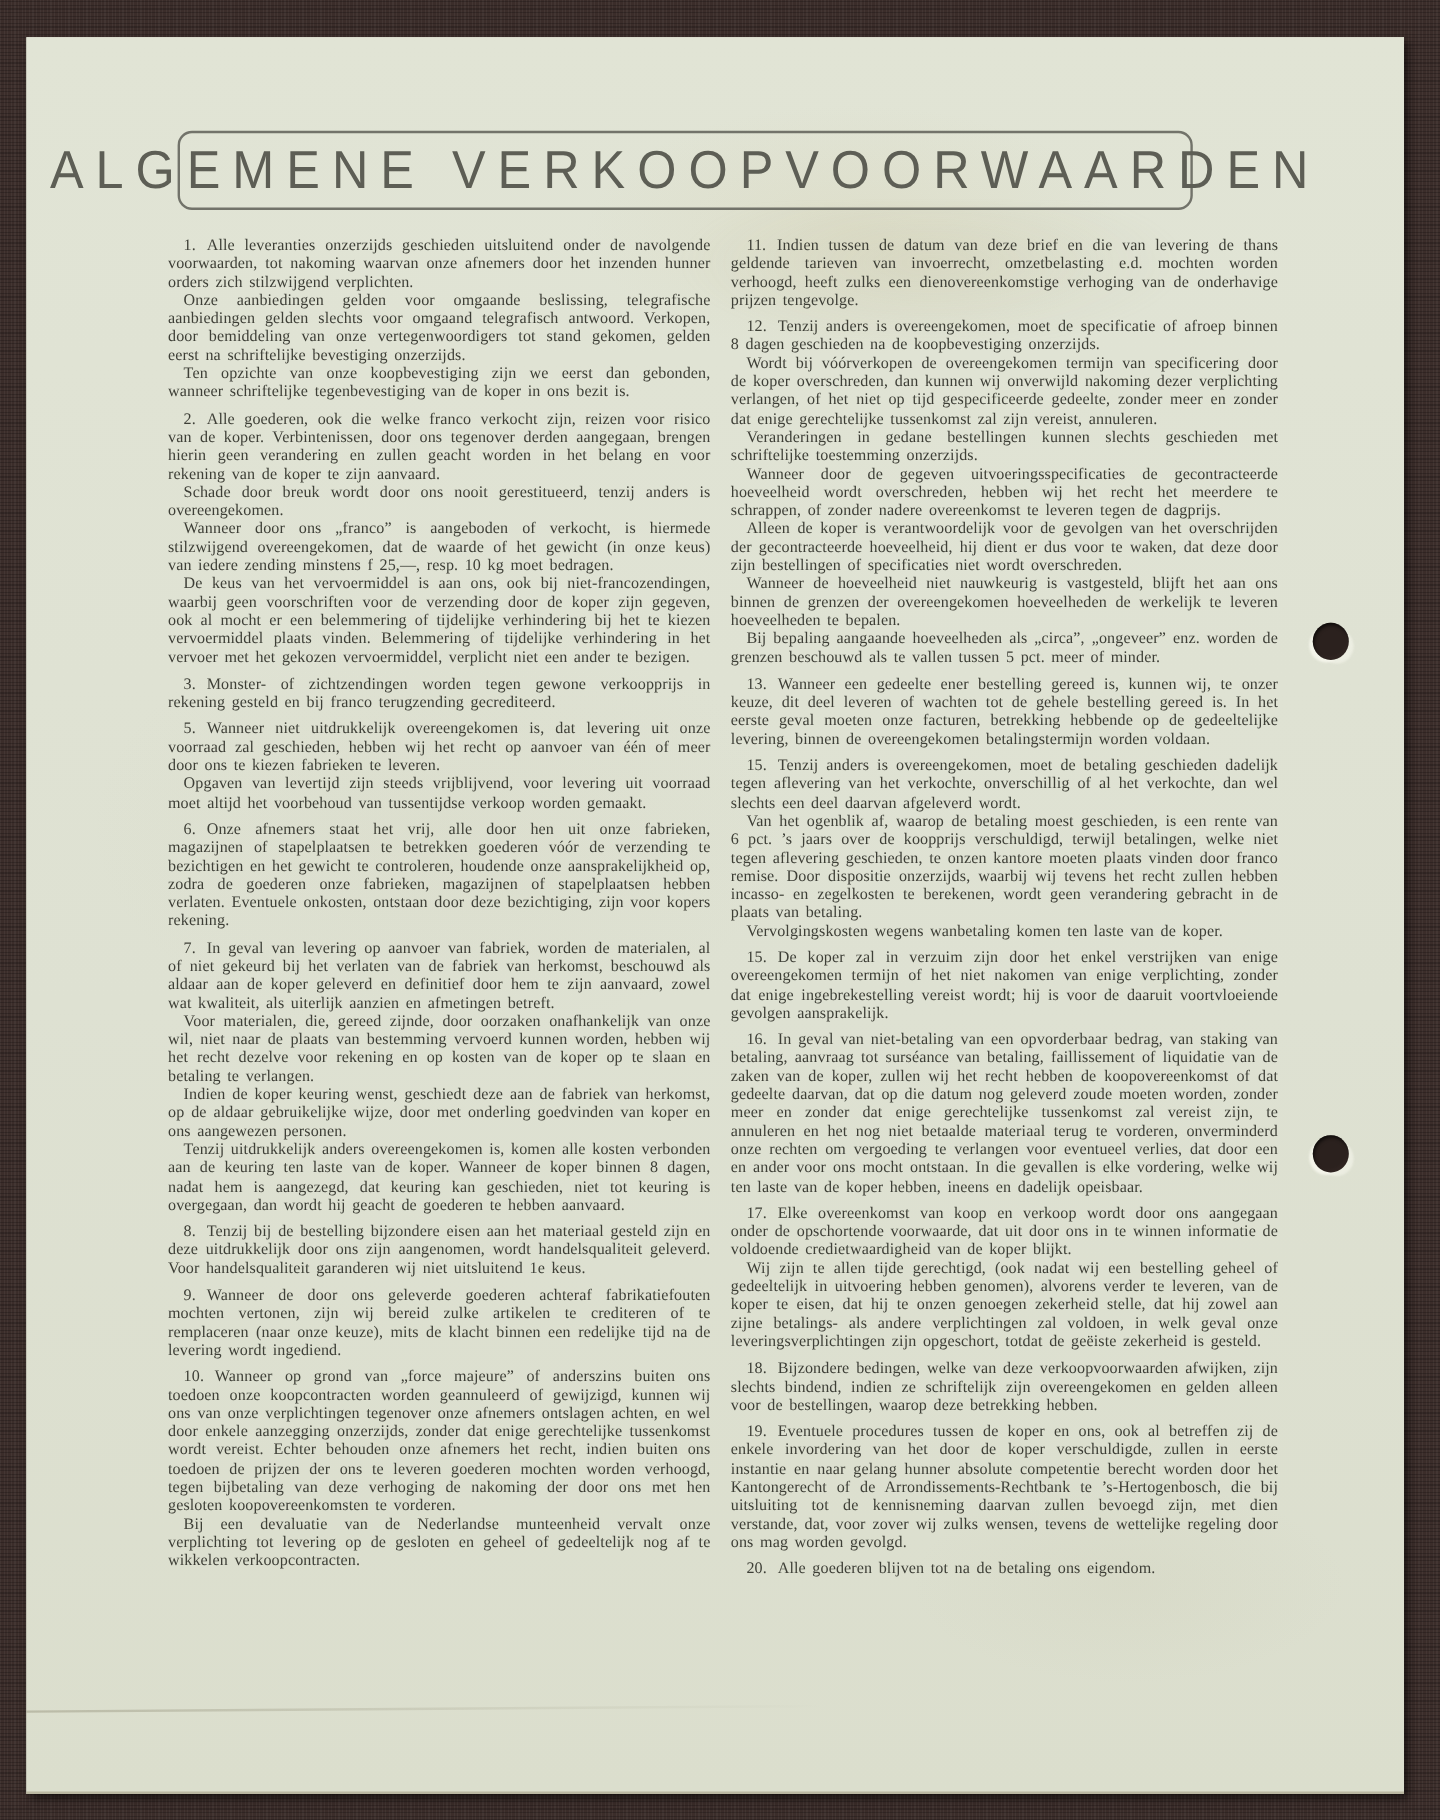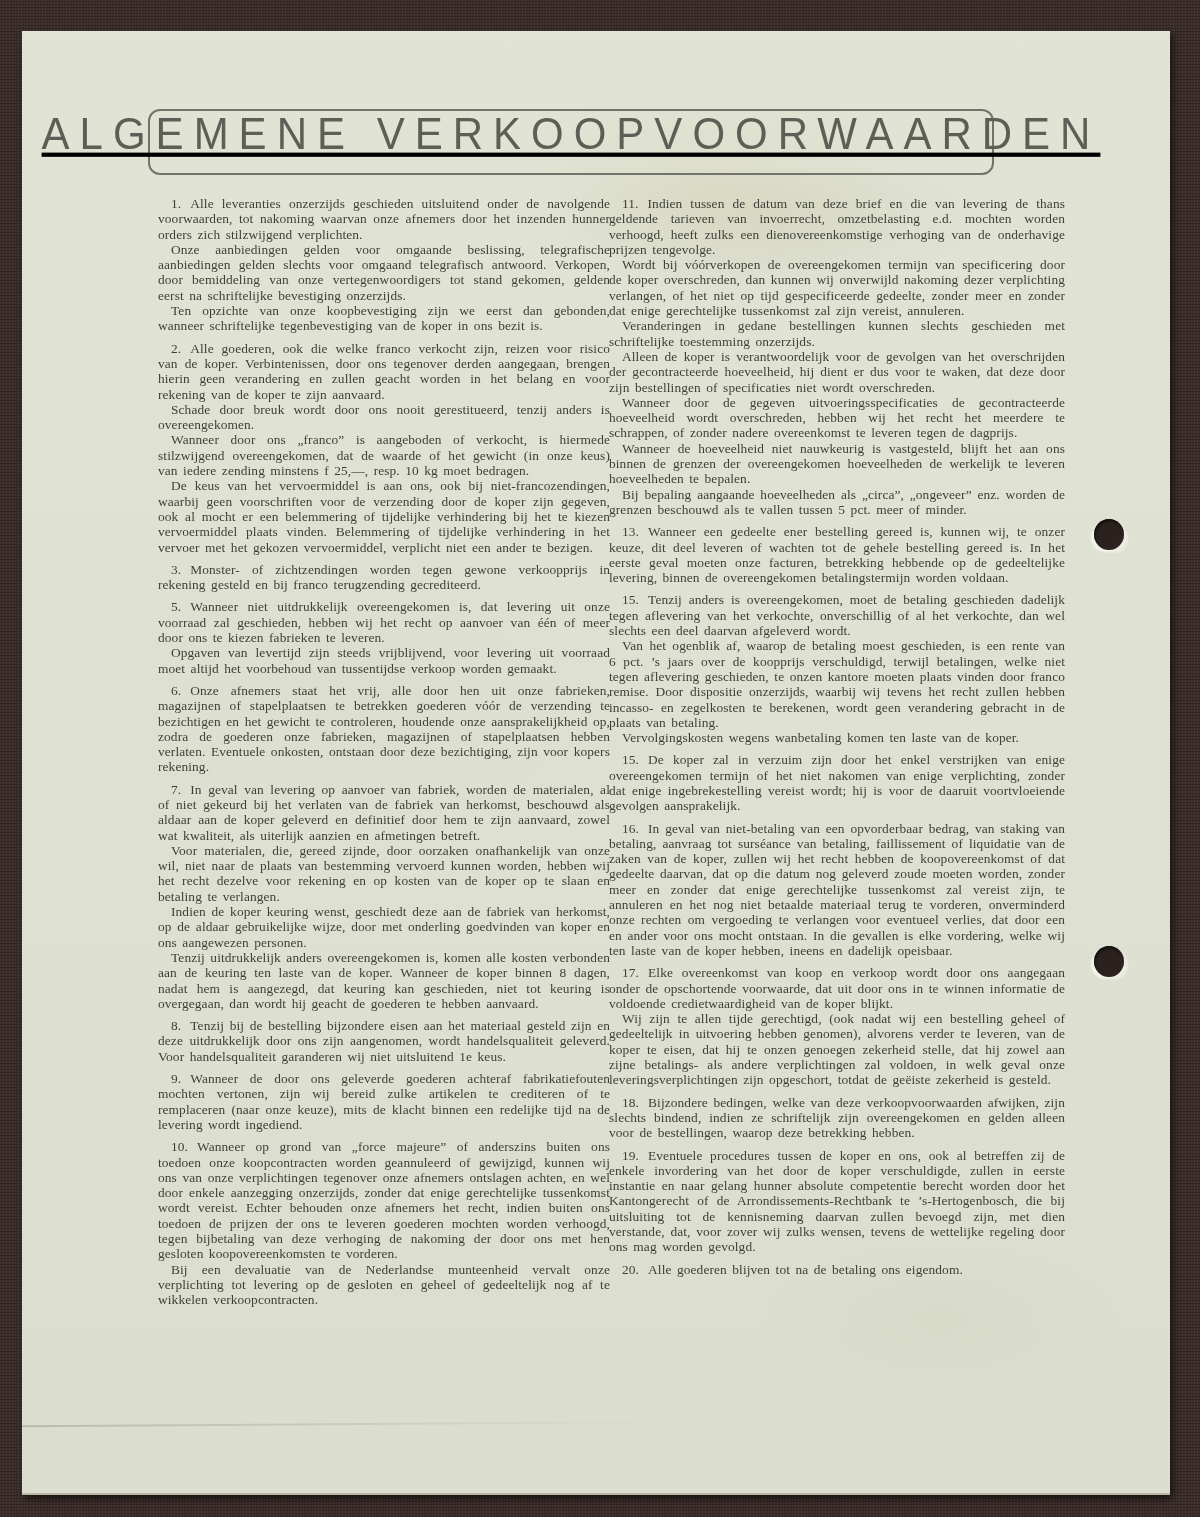--- a/index.html
+++ b/index.html
@@ -24,21 +24,21 @@
       radial-gradient(ellipse 260px 120px at 80% 88%, rgba(186,182,150,0.10), transparent 70%),
       linear-gradient(180deg, #e1e4d5 0%, #dee1d2 55%, #dbdecd 100%);
     box-shadow: 3px 4px 7px rgba(0,0,0,0.55), inset 0 -2px 0 rgba(125,115,82,0.35);
   }
   .title-box {
     position: absolute;
     left: 126px; top: 78px;
     width: 842px; height: 62px;
     border: 2px solid #72736a;
     border-radius: 12px;
-    display: flex; justify-content: center; text-decoration: underline;
+    display: flex; align-items: center; justify-content: center;
   }
   .page-title {
     margin: 0;
     font-family: "Liberation Sans", sans-serif;
     font-weight: 300;
     font-size: 42px;
     letter-spacing: 10px;
     color: #5d5e55;
     transform: scaleY(1.06);
     white-space: nowrap;
@@ -47,21 +47,21 @@
     position: absolute;
     top: 165px;
     font-family: "Liberation Serif", serif;
     font-size: 13.4px;
     line-height: 15.3px;
     color: #3e3f37;
     text-align: justify;
     word-spacing: 2px;
     letter-spacing: 0.1px;
   }
-  .col-left  { left: 136px; width: 452px; }
+  .col-left  { left: 118px; width: 452px; }
   .col-right { left: 587px; width: 456px; }
   .col p { margin: 0; text-indent: 13px; }
   .col p.clause-start { margin-top: 7px; }
   .col p.clause-start:first-child { margin-top: 0; }
   .num { padding-right: 9px; }
   .hole {
     position: absolute;
     width: 30px; height: 31px;
     border-radius: 50%;
     background: radial-gradient(circle at 45% 45%, #2b211e 55%, #3a2c29 100%);
@@ -112,24 +112,25 @@
         <p>Voor materialen, die, gereed zijnde, door oorzaken onafhankelijk van onze wil, niet naar de plaats van bestemming vervoerd kunnen worden, hebben wij het recht dezelve voor rekening en op kosten van de koper op te slaan en betaling te verlangen.</p>
         <p>Indien de koper keuring wenst, geschiedt deze aan de fabriek van herkomst, op de aldaar gebruikelijke wijze, door met onderling goedvinden van koper en ons aangewezen personen.</p>
         <p>Tenzij uitdrukkelijk anders overeengekomen is, komen alle kosten verbonden aan de keuring ten laste van de koper. Wanneer de koper binnen 8 dagen, nadat hem is aangezegd, dat keuring kan geschieden, niet tot keuring is overgegaan, dan wordt hij geacht de goederen te hebben aanvaard.</p>
         <p class="clause-start"><span class="num">8.</span>Tenzij bij de bestelling bijzondere eisen aan het materiaal gesteld zijn en deze uitdrukkelijk door ons zijn aangenomen, wordt handelsqualiteit geleverd. Voor handelsqualiteit garanderen wij niet uitsluitend 1e keus.</p>
         <p class="clause-start"><span class="num">9.</span>Wanneer de door ons geleverde goederen achteraf fabrikatiefouten mochten vertonen, zijn wij bereid zulke artikelen te crediteren of te remplaceren (naar onze keuze), mits de klacht binnen een redelijke tijd na de levering wordt ingediend.</p>
         <p class="clause-start"><span class="num">10.</span>Wanneer op grond van „force majeure” of anderszins buiten ons toedoen onze koopcontracten worden geannuleerd of gewijzigd, kunnen wij ons van onze verplichtingen tegenover onze afnemers ontslagen achten, en wel door enkele aanzegging onzerzijds, zonder dat enige gerechtelijke tussenkomst wordt vereist. Echter behouden onze afnemers het recht, indien buiten ons toedoen de prijzen der ons te leveren goederen mochten worden verhoogd, tegen bijbetaling van deze verhoging de nakoming der door ons met hen gesloten koopovereenkomsten te vorderen.</p>
         <p>Bij een devaluatie van de Nederlandse munteenheid vervalt onze verplichting tot levering op de gesloten en geheel of gedeeltelijk nog af te wikkelen verkoopcontracten.</p>
       </div>
     <div class="col col-right">
         <p class="clause-start"><span class="num">11.</span>Indien tussen de datum van deze brief en die van levering de thans geldende tarieven van invoerrecht, omzetbelasting e.d. mochten worden verhoogd, heeft zulks een dienovereenkomstige verhoging van de onderhavige prijzen tengevolge.</p>
+        <p class="clause-start"><span class="num">12.</span>Tenzij anders is overeengekomen, moet de specificatie of afroep binnen 8 dagen geschieden na de koopbevestiging onzerzijds.</p>
         <p>Wordt bij vóórverkopen de overeengekomen termijn van specificering door de koper overschreden, dan kunnen wij onverwijld nakoming dezer verplichting verlangen, of het niet op tijd gespecificeerde gedeelte, zonder meer en zonder dat enige gerechtelijke tussenkomst zal zijn vereist, annuleren.</p>
         <p>Veranderingen in gedane bestellingen kunnen slechts geschieden met schriftelijke toestemming onzerzijds.</p>
+        <p>Wanneer door de gegeven uitvoeringsspecificaties de gecontracteerde hoeveelheid wordt overschreden, hebben wij het recht het meerdere te schrappen, of zonder nadere overeenkomst te leveren tegen de dagprijs.</p>
         <p>Alleen de koper is verantwoordelijk voor de gevolgen van het overschrijden der gecontracteerde hoeveelheid, hij dient er dus voor te waken, dat deze door zijn bestellingen of specificaties niet wordt overschreden.</p>
-        <p>Wanneer door de gegeven uitvoeringsspecificaties de gecontracteerde hoeveelheid wordt overschreden, hebben wij het recht het meerdere te schrappen, of zonder nadere overeenkomst te leveren tegen de dagprijs.</p>
         <p>Wanneer de hoeveelheid niet nauwkeurig is vastgesteld, blijft het aan ons binnen de grenzen der overeengekomen hoeveelheden de werkelijk te leveren hoeveelheden te bepalen.</p>
         <p>Bij bepaling aangaande hoeveelheden als „circa”, „ongeveer” enz. worden de grenzen beschouwd als te vallen tussen 5 pct. meer of minder.</p>
         <p class="clause-start"><span class="num">13.</span>Wanneer een gedeelte ener bestelling gereed is, kunnen wij, te onzer keuze, dit deel leveren of wachten tot de gehele bestelling gereed is. In het eerste geval moeten onze facturen, betrekking hebbende op de gedeeltelijke levering, binnen de overeengekomen betalingstermijn worden voldaan.</p>
         <p class="clause-start"><span class="num">15.</span>Tenzij anders is overeengekomen, moet de betaling geschieden dadelijk tegen aflevering van het verkochte, onverschillig of al het verkochte, dan wel slechts een deel daarvan afgeleverd wordt.</p>
         <p>Van het ogenblik af, waarop de betaling moest geschieden, is een rente van 6 pct. ’s jaars over de koopprijs verschuldigd, terwijl betalingen, welke niet tegen aflevering geschieden, te onzen kantore moeten plaats vinden door franco remise. Door dispositie onzerzijds, waarbij wij tevens het recht zullen hebben incasso- en zegelkosten te berekenen, wordt geen verandering gebracht in de plaats van betaling.</p>
         <p>Vervolgingskosten wegens wanbetaling komen ten laste van de koper.</p>
         <p class="clause-start"><span class="num">15.</span>De koper zal in verzuim zijn door het enkel verstrijken van enige overeengekomen termijn of het niet nakomen van enige verplichting, zonder dat enige ingebrekestelling vereist wordt; hij is voor de daaruit voortvloeiende gevolgen aansprakelijk.</p>
         <p class="clause-start"><span class="num">16.</span>In geval van niet-betaling van een opvorderbaar bedrag, van staking van betaling, aanvraag tot surséance van betaling, faillissement of liquidatie van de zaken van de koper, zullen wij het recht hebben de koopovereenkomst of dat gedeelte daarvan, dat op die datum nog geleverd zoude moeten worden, zonder meer en zonder dat enige gerechtelijke tussenkomst zal vereist zijn, te annuleren en het nog niet betaalde materiaal terug te vorderen, onverminderd onze rechten om vergoeding te verlangen voor eventueel verlies, dat door een en ander voor ons mocht ontstaan. In die gevallen is elke vordering, welke wij ten laste van de koper hebben, ineens en dadelijk opeisbaar.</p>
         <p class="clause-start"><span class="num">17.</span>Elke overeenkomst van koop en verkoop wordt door ons aangegaan onder de opschortende voorwaarde, dat uit door ons in te winnen informatie de voldoende credietwaardigheid van de koper blijkt.</p>
         <p>Wij zijn te allen tijde gerechtigd, (ook nadat wij een bestelling geheel of gedeeltelijk in uitvoering hebben genomen), alvorens verder te leveren, van de koper te eisen, dat hij te onzen genoegen zekerheid stelle, dat hij zowel aan zijne betalings- als andere verplichtingen zal voldoen, in welk geval onze leveringsverplichtingen zijn opgeschort, totdat de geëiste zekerheid is gesteld.</p>

